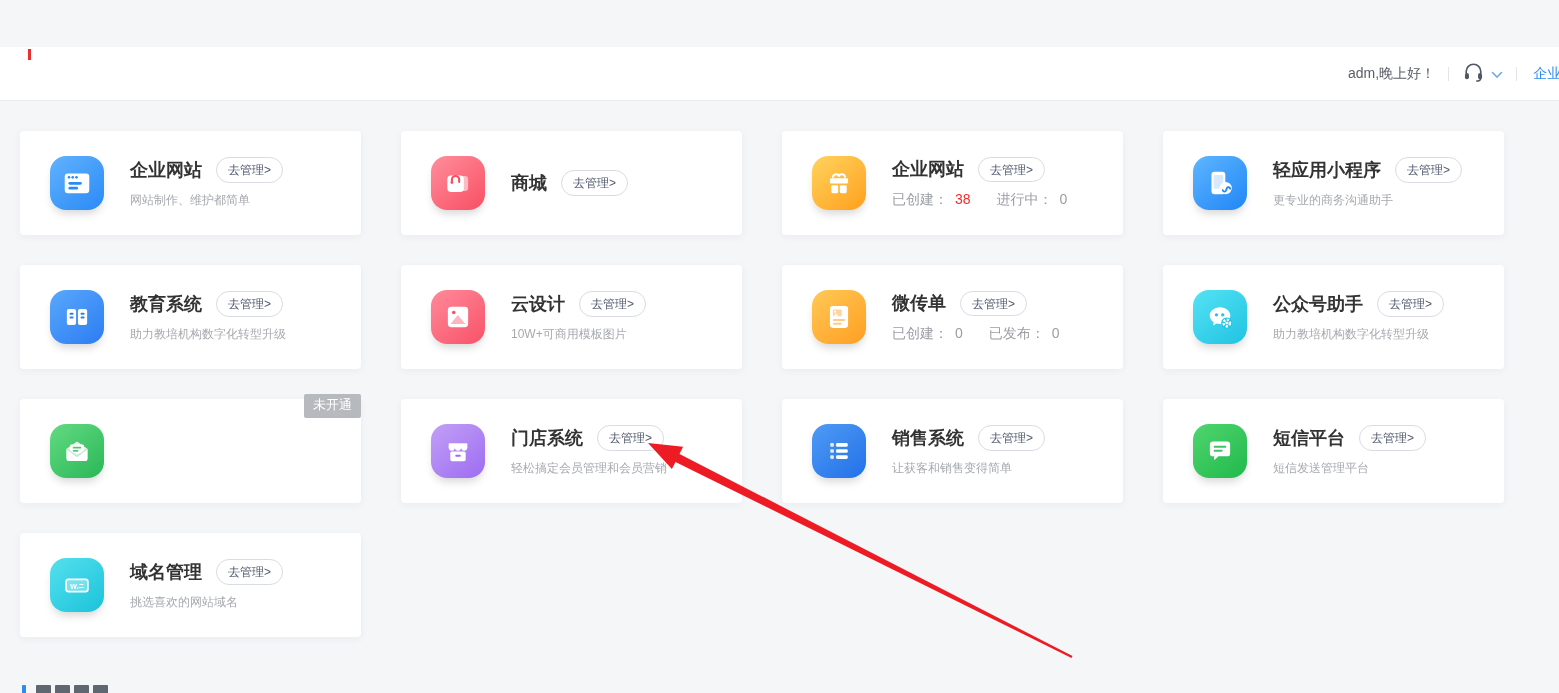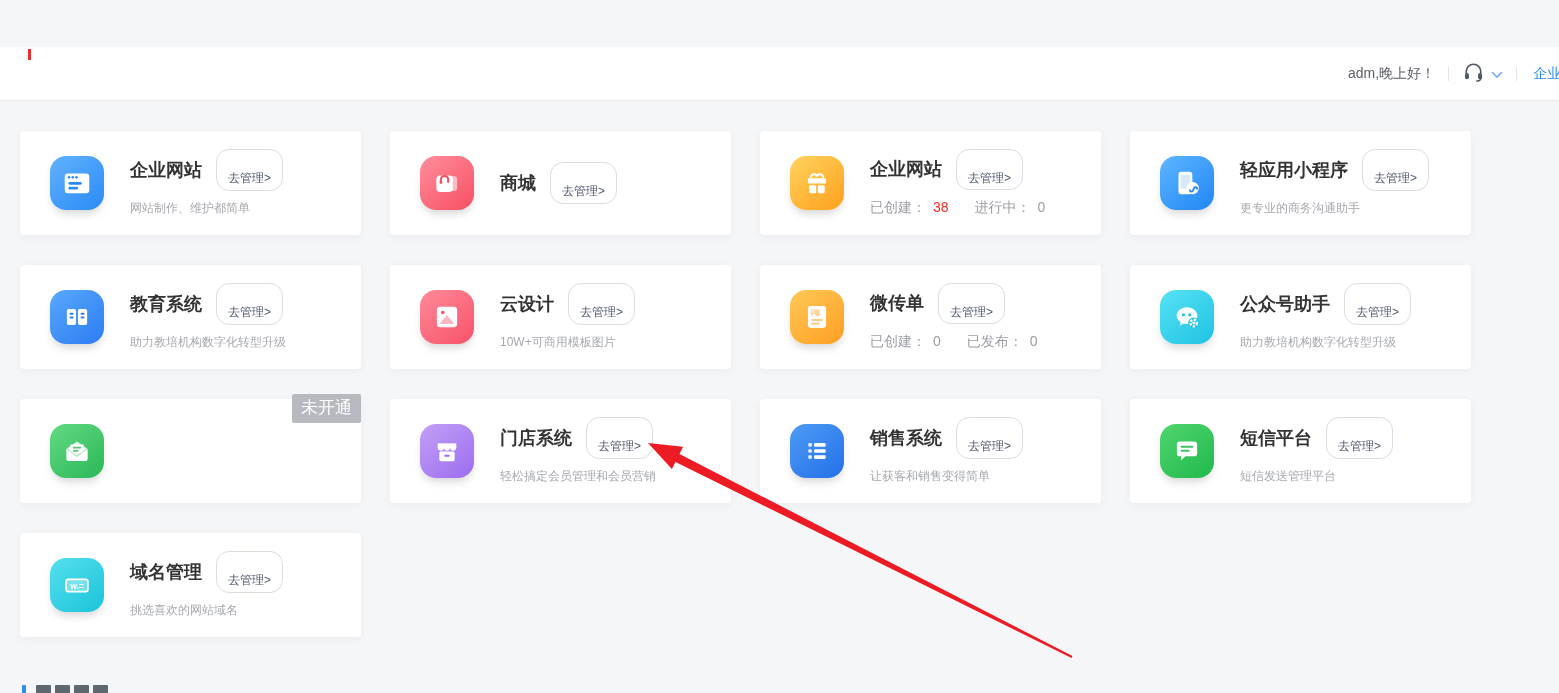--- a/index.html
+++ b/index.html
@@ -24,47 +24,47 @@
   .vdiv { width:1px; height:14px; background:#e2e4e9; margin:0 13px; }
   .support { display:flex; align-items:center; gap:6px; cursor:pointer; }
   .toplink { font-size:14px; color:#2d8cf0; text-decoration:none; margin-left:3px; }
   
   .section-head { position:absolute; left:22px; top:80px; display:flex; align-items:center; z-index:1;justify-content:flex-end; }
   .section-bar { width:4px; height:17px; background:#2d8cf0; border-radius:1px; margin-right:10px; }
   .section-title { font-size:17px; font-weight:700; color:#1f2d3d; }
   
   .grid {
     position:absolute; left:20px; top:131px; width:1451px; z-index:1;
-    display:grid; grid-template-columns:repeat(4,341px); gap:30px 29px;
+    display:grid; grid-template-columns:repeat(4,341px); gap:30px 40px;
   }
   .card {
     position:relative; height:104px; background:#fff; border-radius:4px;
     display:flex; align-items:center; padding:0 16px 0 30px;
     box-shadow:0 2px 8px rgba(31,45,61,.05); cursor:pointer;
   }
   .icon {
     width:54px; height:54px; border-radius:16px; flex:none; margin-right:26px;
     display:flex; align-items:center; justify-content:center;
     box-shadow:0 6px 10px -3px rgba(0,0,0,.18);
   }
   .text-col { display:flex; flex-direction:column; justify-content:center; min-width:0; }
   .title-row { display:flex; align-items:center; }
   .card-title { font-size:18px; font-weight:600; color:#333; white-space:nowrap; }
   .pill {
     margin-left:14px; font-size:12px; color:#515a6e; background:#fff;
-    border:1px solid #d9dce2; border-radius:13px; padding:21px 11px 4px;
+    border:1px solid #d9dce2; border-radius:13px; padding:5px 11px 4px;
     line-height:1.2; white-space:nowrap; cursor:pointer;
   }
   .sub { margin-top:9px; font-size:12px; color:#a6a9ae; white-space:nowrap; }
   .stats { margin-top:9px; font-size:14px; color:#9a9da3; display:flex; gap:26px; white-space:nowrap; }
   .stat-val { margin-left:7px; }
   .stat-val.red { color:#f42a2a; }
   .badge {
     position:absolute; top:-5px; right:0; background:#b6b9be; color:#fff;
-    font-size:17px; padding:3px 9px 4px; border-radius:2px; line-height:1.3;
+    font-size:13px; padding:3px 9px 4px; border-radius:2px; line-height:1.3;
   }
   
   .arrow-overlay { position:absolute; left:0; top:0; z-index:20; pointer-events:none; }
   
   .section2 { position:absolute; left:22px; top:685px; display:flex; align-items:flex-start; }
   .section2 .section-bar { height:16px; margin-right:10px; }
   .glyph-stub { width:15px; height:14px; background:#5f6770; margin-right:4px; border-radius:1px; }
 </style>
 </head>
 <body>

